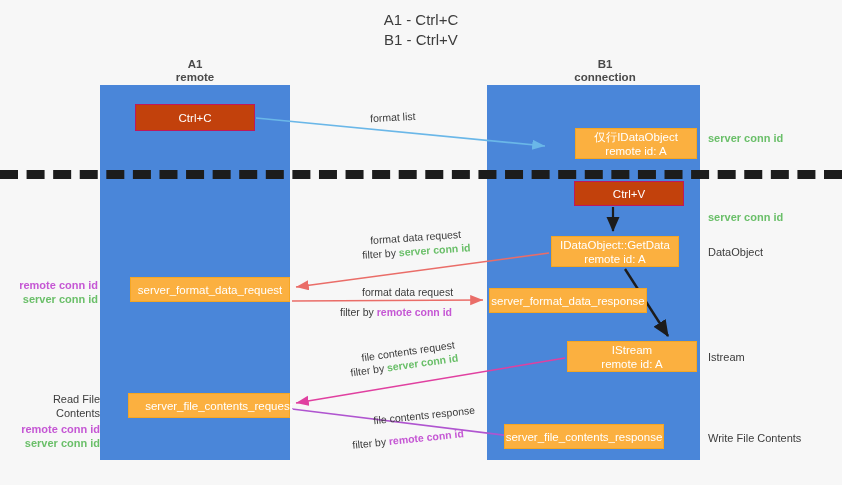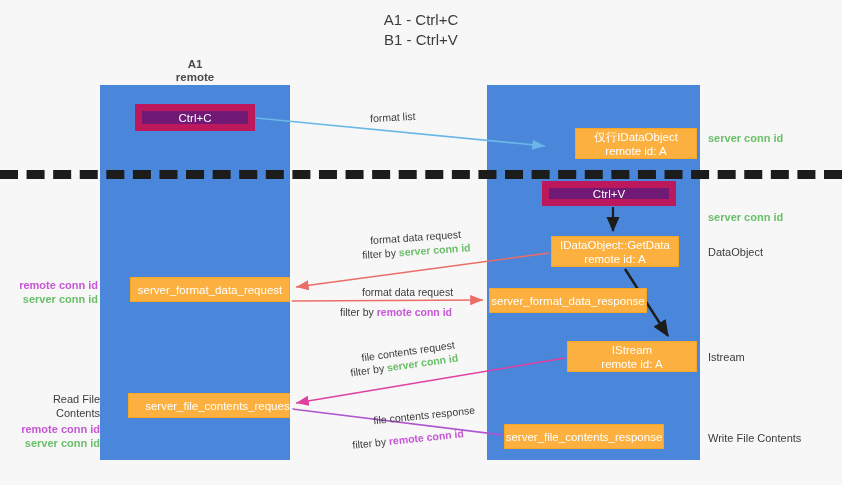--- a/index.html
+++ b/index.html
@@ -43,27 +43,27 @@
 
   
   .box{
     box-sizing:border-box;
     display:flex;flex-direction:column;
     align-items:center;justify-content:center;
     color:#ffffff;font-size:11.5px;line-height:14px;
     text-align:center;
     z-index:5;
   }
-  .box.green{background:#701a75;border:7px solid #be185d;align-items:center;}
+  .box.green{background:#c2410c;border:1px solid #be185d;align-items:center;}
   .box.orange{background:#fbb040;border:1px solid #f5a623;}
   .box .l2{font-size:11.5px;}
 
   #box-ctrl-c{left:135px;top:104px;width:120px;height:27px;}
   #box-format-list-obj{left:551px;top:128px;width:122px;height:31px;margin-left:24px;}
-  #box-ctrl-v{left:542px;top:181px;width:134px;height:25px;}
+  #box-ctrl-v{left:574px;top:181px;width:110px;height:25px;}
   #box-getdata{left:551px;top:236px;width:128px;height:31px;}
   #box-sfdreq{left:130px;top:277px;width:160px;height:25px;}
   #box-sfdresp{left:489px;top:288px;width:158px;height:25px;}
   #box-istream{left:567px;top:341px;width:130px;height:31px;}
   #box-sfcreq{left:128px;top:393px;width:162px;height:25px;padding-left:20px;}
   #box-sfcresp{left:504px;top:424px;width:160px;height:25px;}
 
   
   .side{font-size:11px;line-height:14px;}
   .green-t{color:#6abf69;font-weight:bold;}
@@ -104,20 +104,24 @@
 
   <div class="abs" id="title">
     <div>A1 - Ctrl+C</div>
     <div>B1 - Ctrl+V</div>
   </div>
 
   <div class="abs lane-head" id="lane-head-a1">
     <div>A1</div>
     <div>remote</div>
   </div>
+  <div class="abs lane-head" id="lane-head-b1">
+    <div>B1</div>
+    <div>connection</div>
+  </div>
 
   <div class="abs lane" id="lane-a1"></div>
   <div class="abs lane" id="lane-b1"></div>
 
   <svg class="lines" viewBox="0 0 842 485">
     <defs>
       <marker id="ah-blue" markerWidth="9" markerHeight="9" refX="8" refY="3.2" orient="auto">
         <path d="M0,0 L8,3.2 L0,6.4 z" fill="#6ab7e8"></path>
       </marker>
       <marker id="ah-red" markerWidth="9" markerHeight="9" refX="8" refY="3.2" orient="auto">

